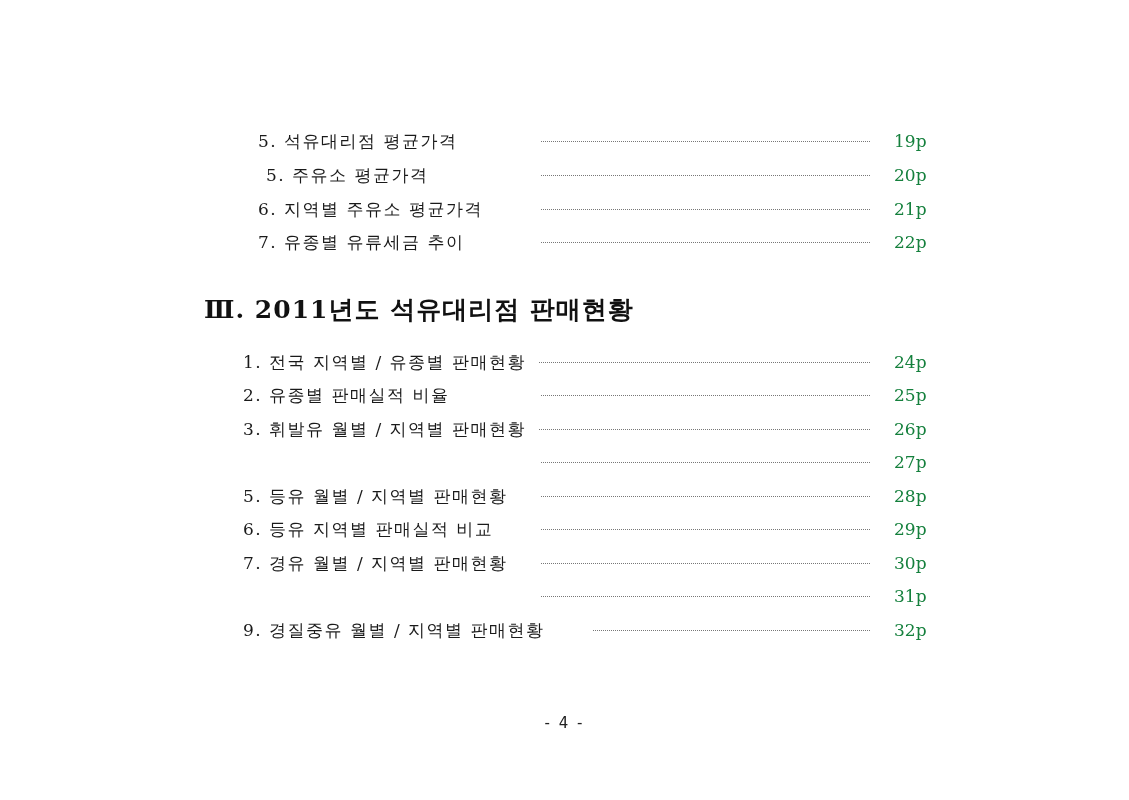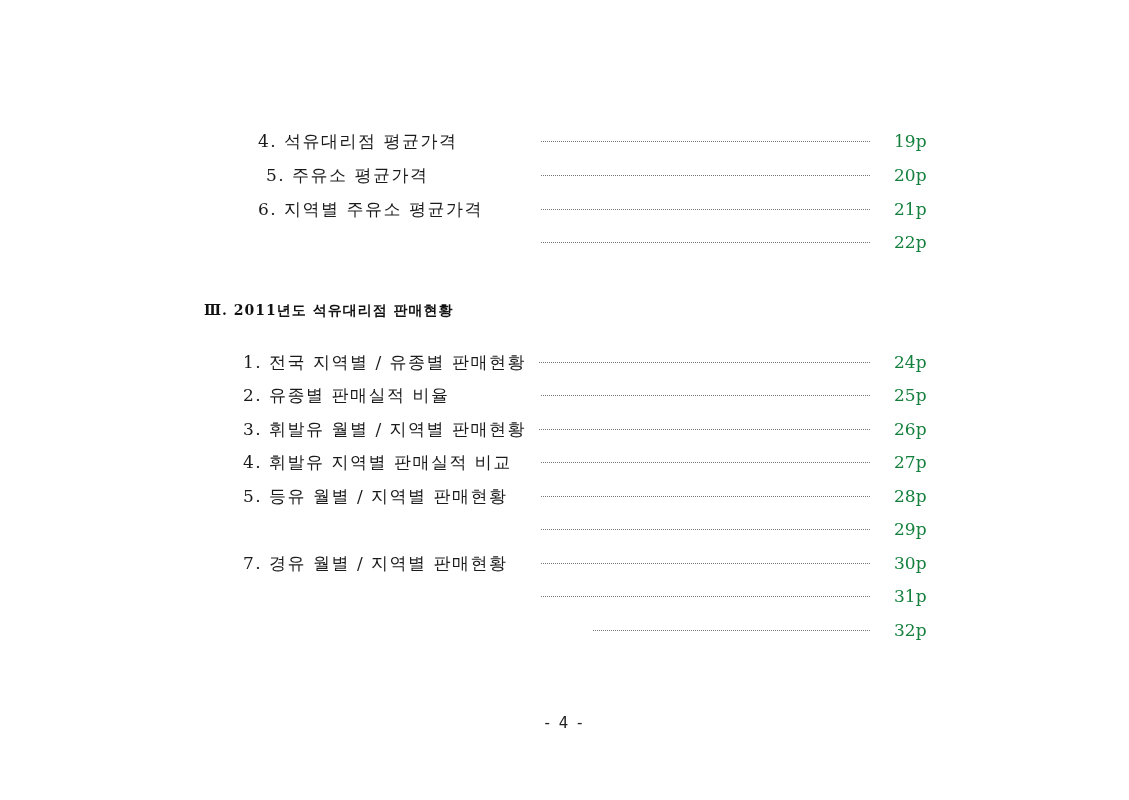--- a/index.html
+++ b/index.html
@@ -15,48 +15,49 @@
     }
     .leader {
       position: absolute; top: 12px; height: 0;
       border-top: 1px dotted #777;
     }
     .page {
       position: absolute; top: 0; left: 894px; font-size: 17px; line-height: 24px;
       white-space: nowrap; color: #15803d;
     }
     .heading {
-      position: absolute; left: 204px; top: 296px; font-size: 14px; font-weight: bold;
+      position: absolute; left: 204px; top: 296px; font-size: 25px; font-weight: bold;
       line-height: 28px; white-space: nowrap; letter-spacing: 1px; color: #111;
     }
     .footer {
       position: absolute; left: 0; width: 1129px; top: 714px; text-align: center;
       font-family: "DejaVu Sans", sans-serif; font-size: 15px; color: #222; letter-spacing: 2px;
     }
   </style>
 </head>
 <body>
 
 <div>
   <div class="row" style="top:129px; left:0; width:1129px;">
-    <span class="label" style="left:258px;">4. 석유대리점 평균가격</span>
+    <span class="label" style="left:258px;">5. 석유대리점 평균가격</span>
     <span class="leader" style="left:541px; width:329px;"></span>
     <span class="page">19p</span>
   </div>
   <div class="row" style="top:163px; left:0; width:1129px;">
     <span class="label" style="left:258px;margin-left:8px;">5. 주유소 평균가격</span>
     <span class="leader" style="left:541px; width:329px;"></span>
     <span class="page">20p</span>
   </div>
   <div class="row" style="top:197px; left:0; width:1129px;">
     <span class="label" style="left:258px;">6. 지역별 주유소 평균가격</span>
     <span class="leader" style="left:541px; width:329px;"></span>
     <span class="page">21p</span>
   </div>
   <div class="row" style="top:230px; left:0; width:1129px;">
+    <span class="label" style="left:258px;">7. 유종별 유류세금 추이</span>
     <span class="leader" style="left:541px; width:329px;"></span>
     <span class="page">22p</span>
   </div>
 </div>
 
 <div class="heading">Ⅲ. 2011년도 석유대리점 판매현황</div>
 
 <div>
   <div class="row" style="top:350px; left:0; width:1073px;">
     <span class="label" style="left:243px;">1. 전국 지역별 / 유종별 판매현황</span>
@@ -67,41 +68,42 @@
     <span class="label" style="left:243px;">2. 유종별 판매실적 비율</span>
     <span class="leader" style="left:541px; width:329px;"></span>
     <span class="page">25p</span>
   </div>
   <div class="row" style="top:417px; left:0; width:1129px;text-align:center;">
     <span class="label" style="left:243px;">3. 휘발유 월별 / 지역별 판매현황</span>
     <span class="leader" style="left:539px; width:331px;"></span>
     <span class="page">26p</span>
   </div>
   <div class="row" style="top:450px; left:0; width:1129px;">
-    <span class="label" style="left:243px;">4. 휘발유 지역별 판매실적 비교</span>
     <span class="leader" style="left:541px; width:329px;"></span>
     <span class="page">27p</span>
   </div>
   <div class="row" style="top:484px; left:0; width:1129px;">
     <span class="label" style="left:243px;">5. 등유 월별 / 지역별 판매현황</span>
     <span class="leader" style="left:541px; width:329px;"></span>
     <span class="page">28p</span>
   </div>
   <div class="row" style="top:517px; left:0; width:1129px;">
+    <span class="label" style="left:243px;">6. 등유 지역별 판매실적 비교</span>
     <span class="leader" style="left:541px; width:329px;"></span>
     <span class="page">29p</span>
   </div>
   <div class="row" style="top:551px; left:0; width:1129px;padding-left:36px;">
     <span class="label" style="left:243px;">7. 경유 월별 / 지역별 판매현황</span>
     <span class="leader" style="left:541px; width:329px;"></span>
     <span class="page">30p</span>
   </div>
   <div class="row" style="top:584px; left:0; width:1129px;">
     <span class="leader" style="left:541px; width:329px;"></span>
     <span class="page">31p</span>
   </div>
   <div class="row" style="top:618px; left:0; width:1129px;">
+    <span class="label" style="left:243px;">9. 경질중유 월별 / 지역별 판매현황</span>
     <span class="leader" style="left:593px; width:277px;"></span>
     <span class="page">32p</span>
   </div>
 </div>
 
 <div class="footer">- 4 -</div>
 
 </body></html>

